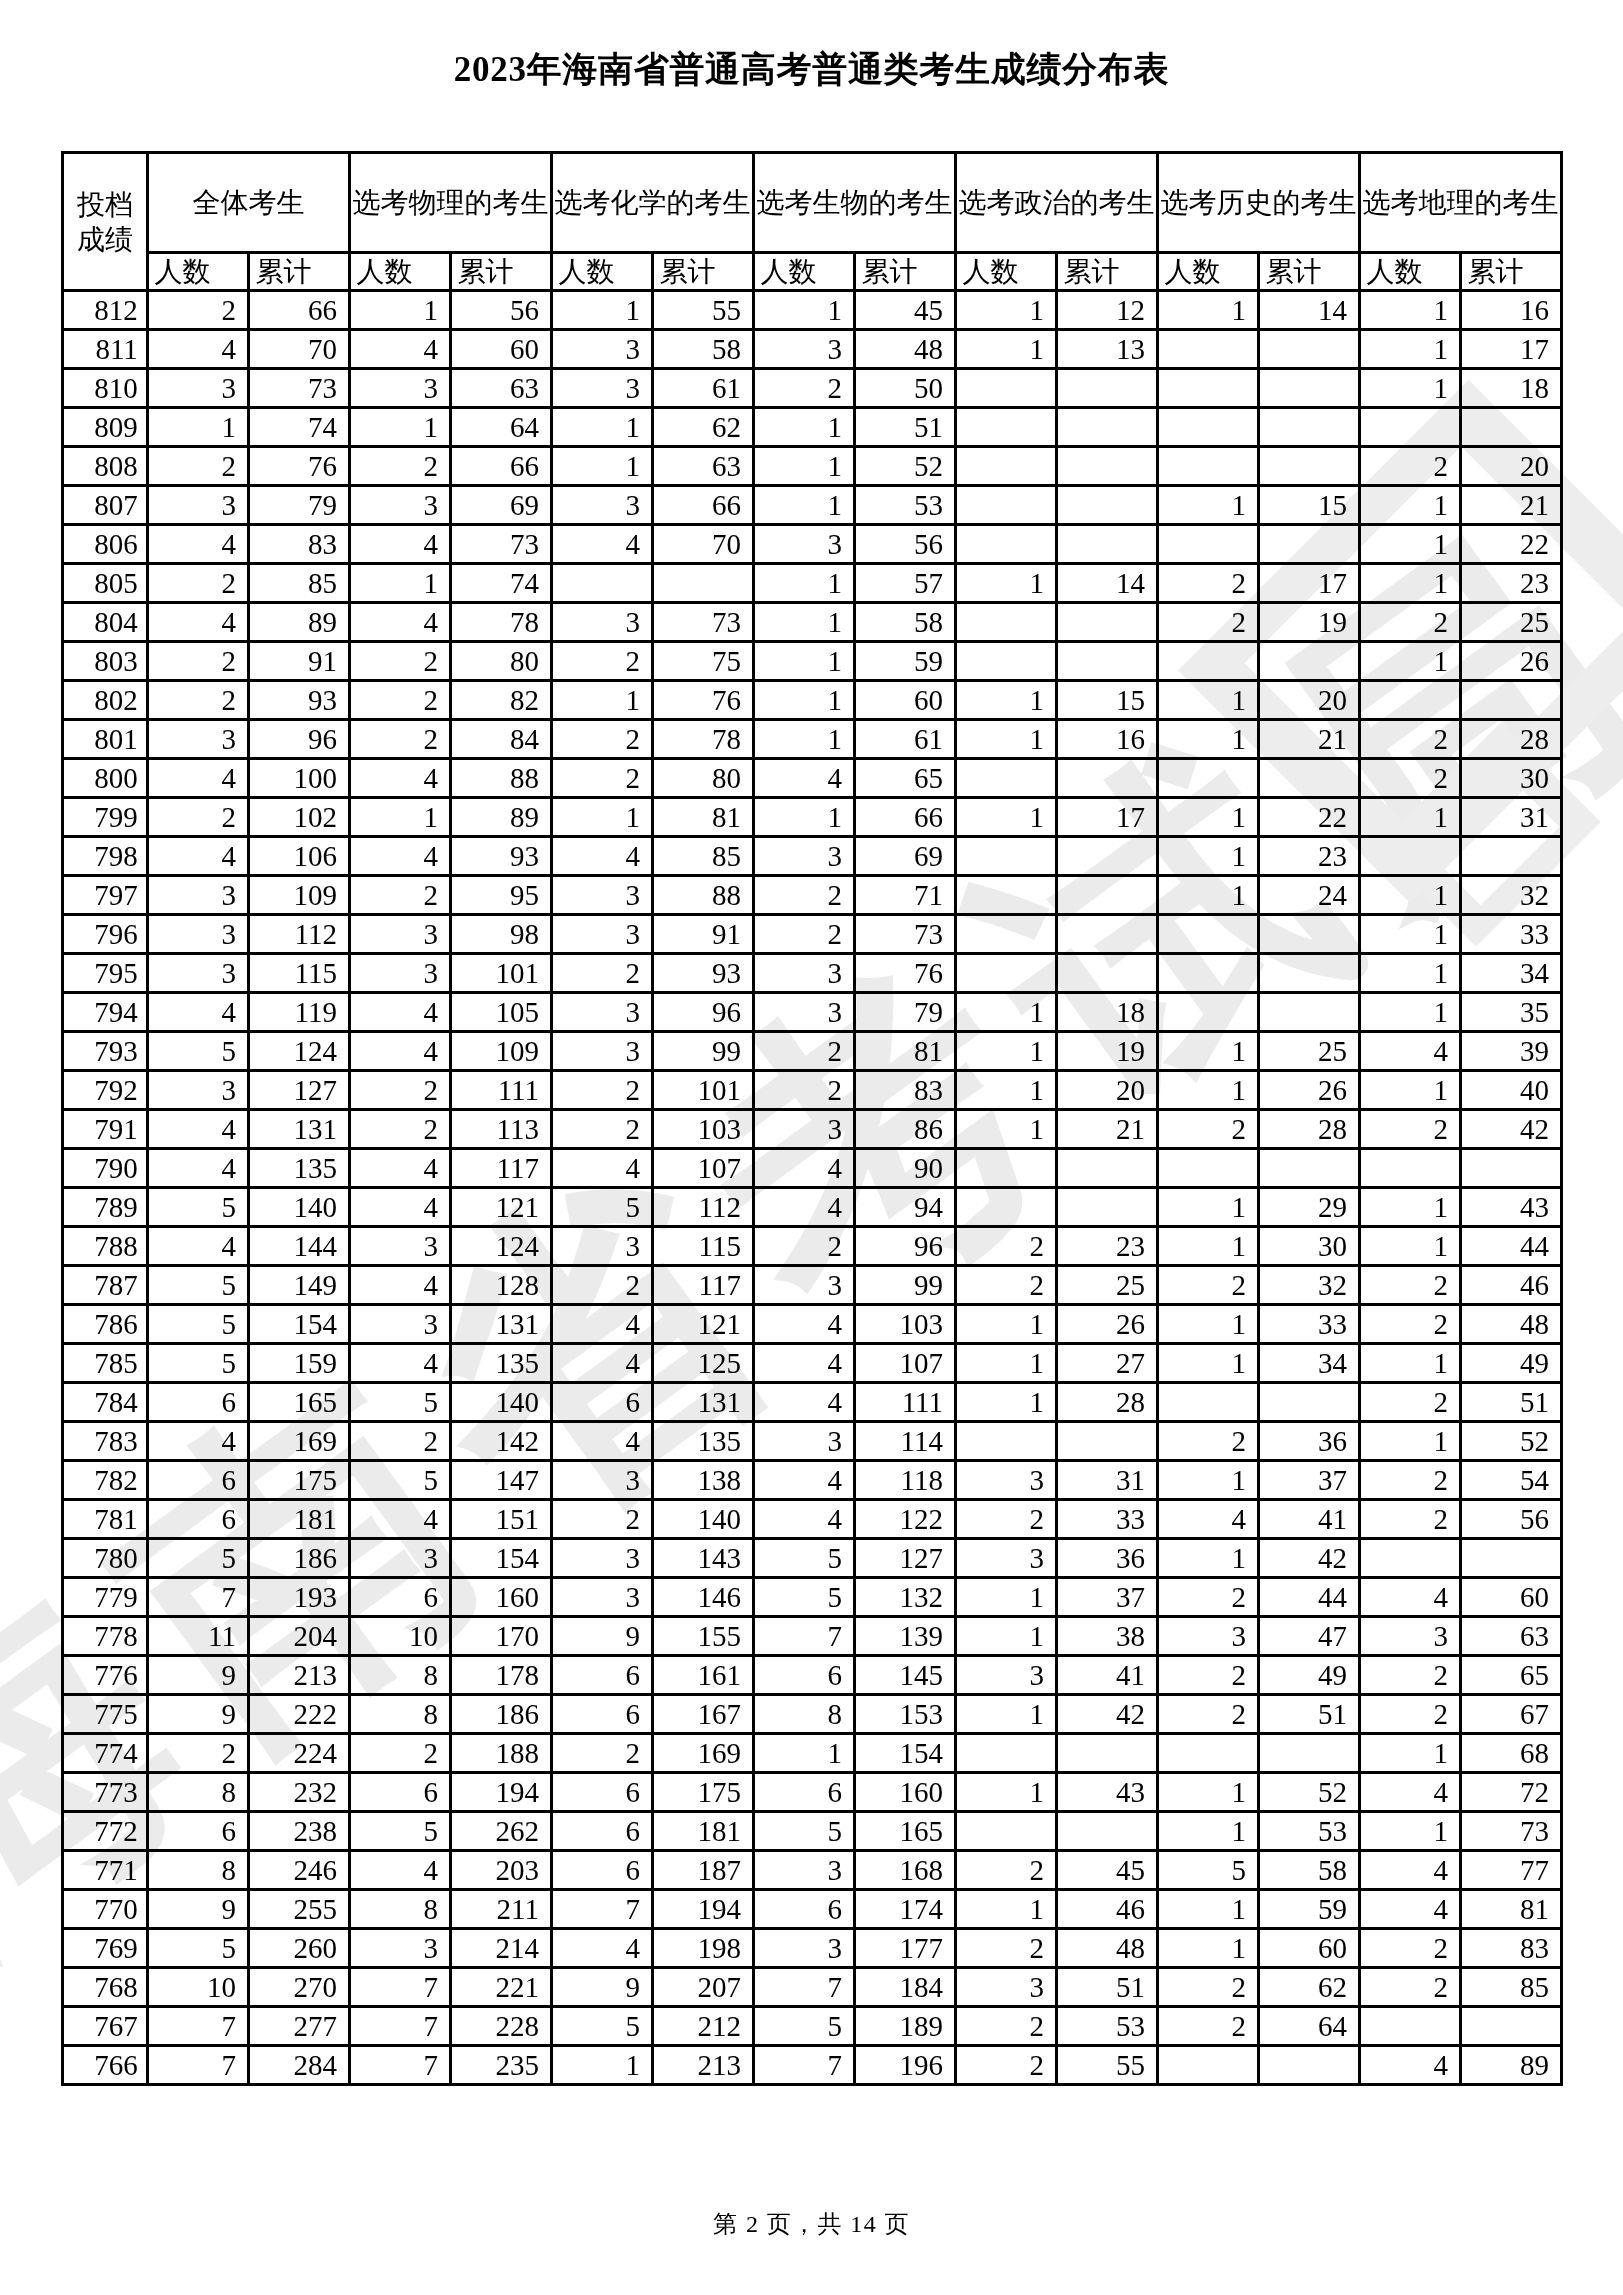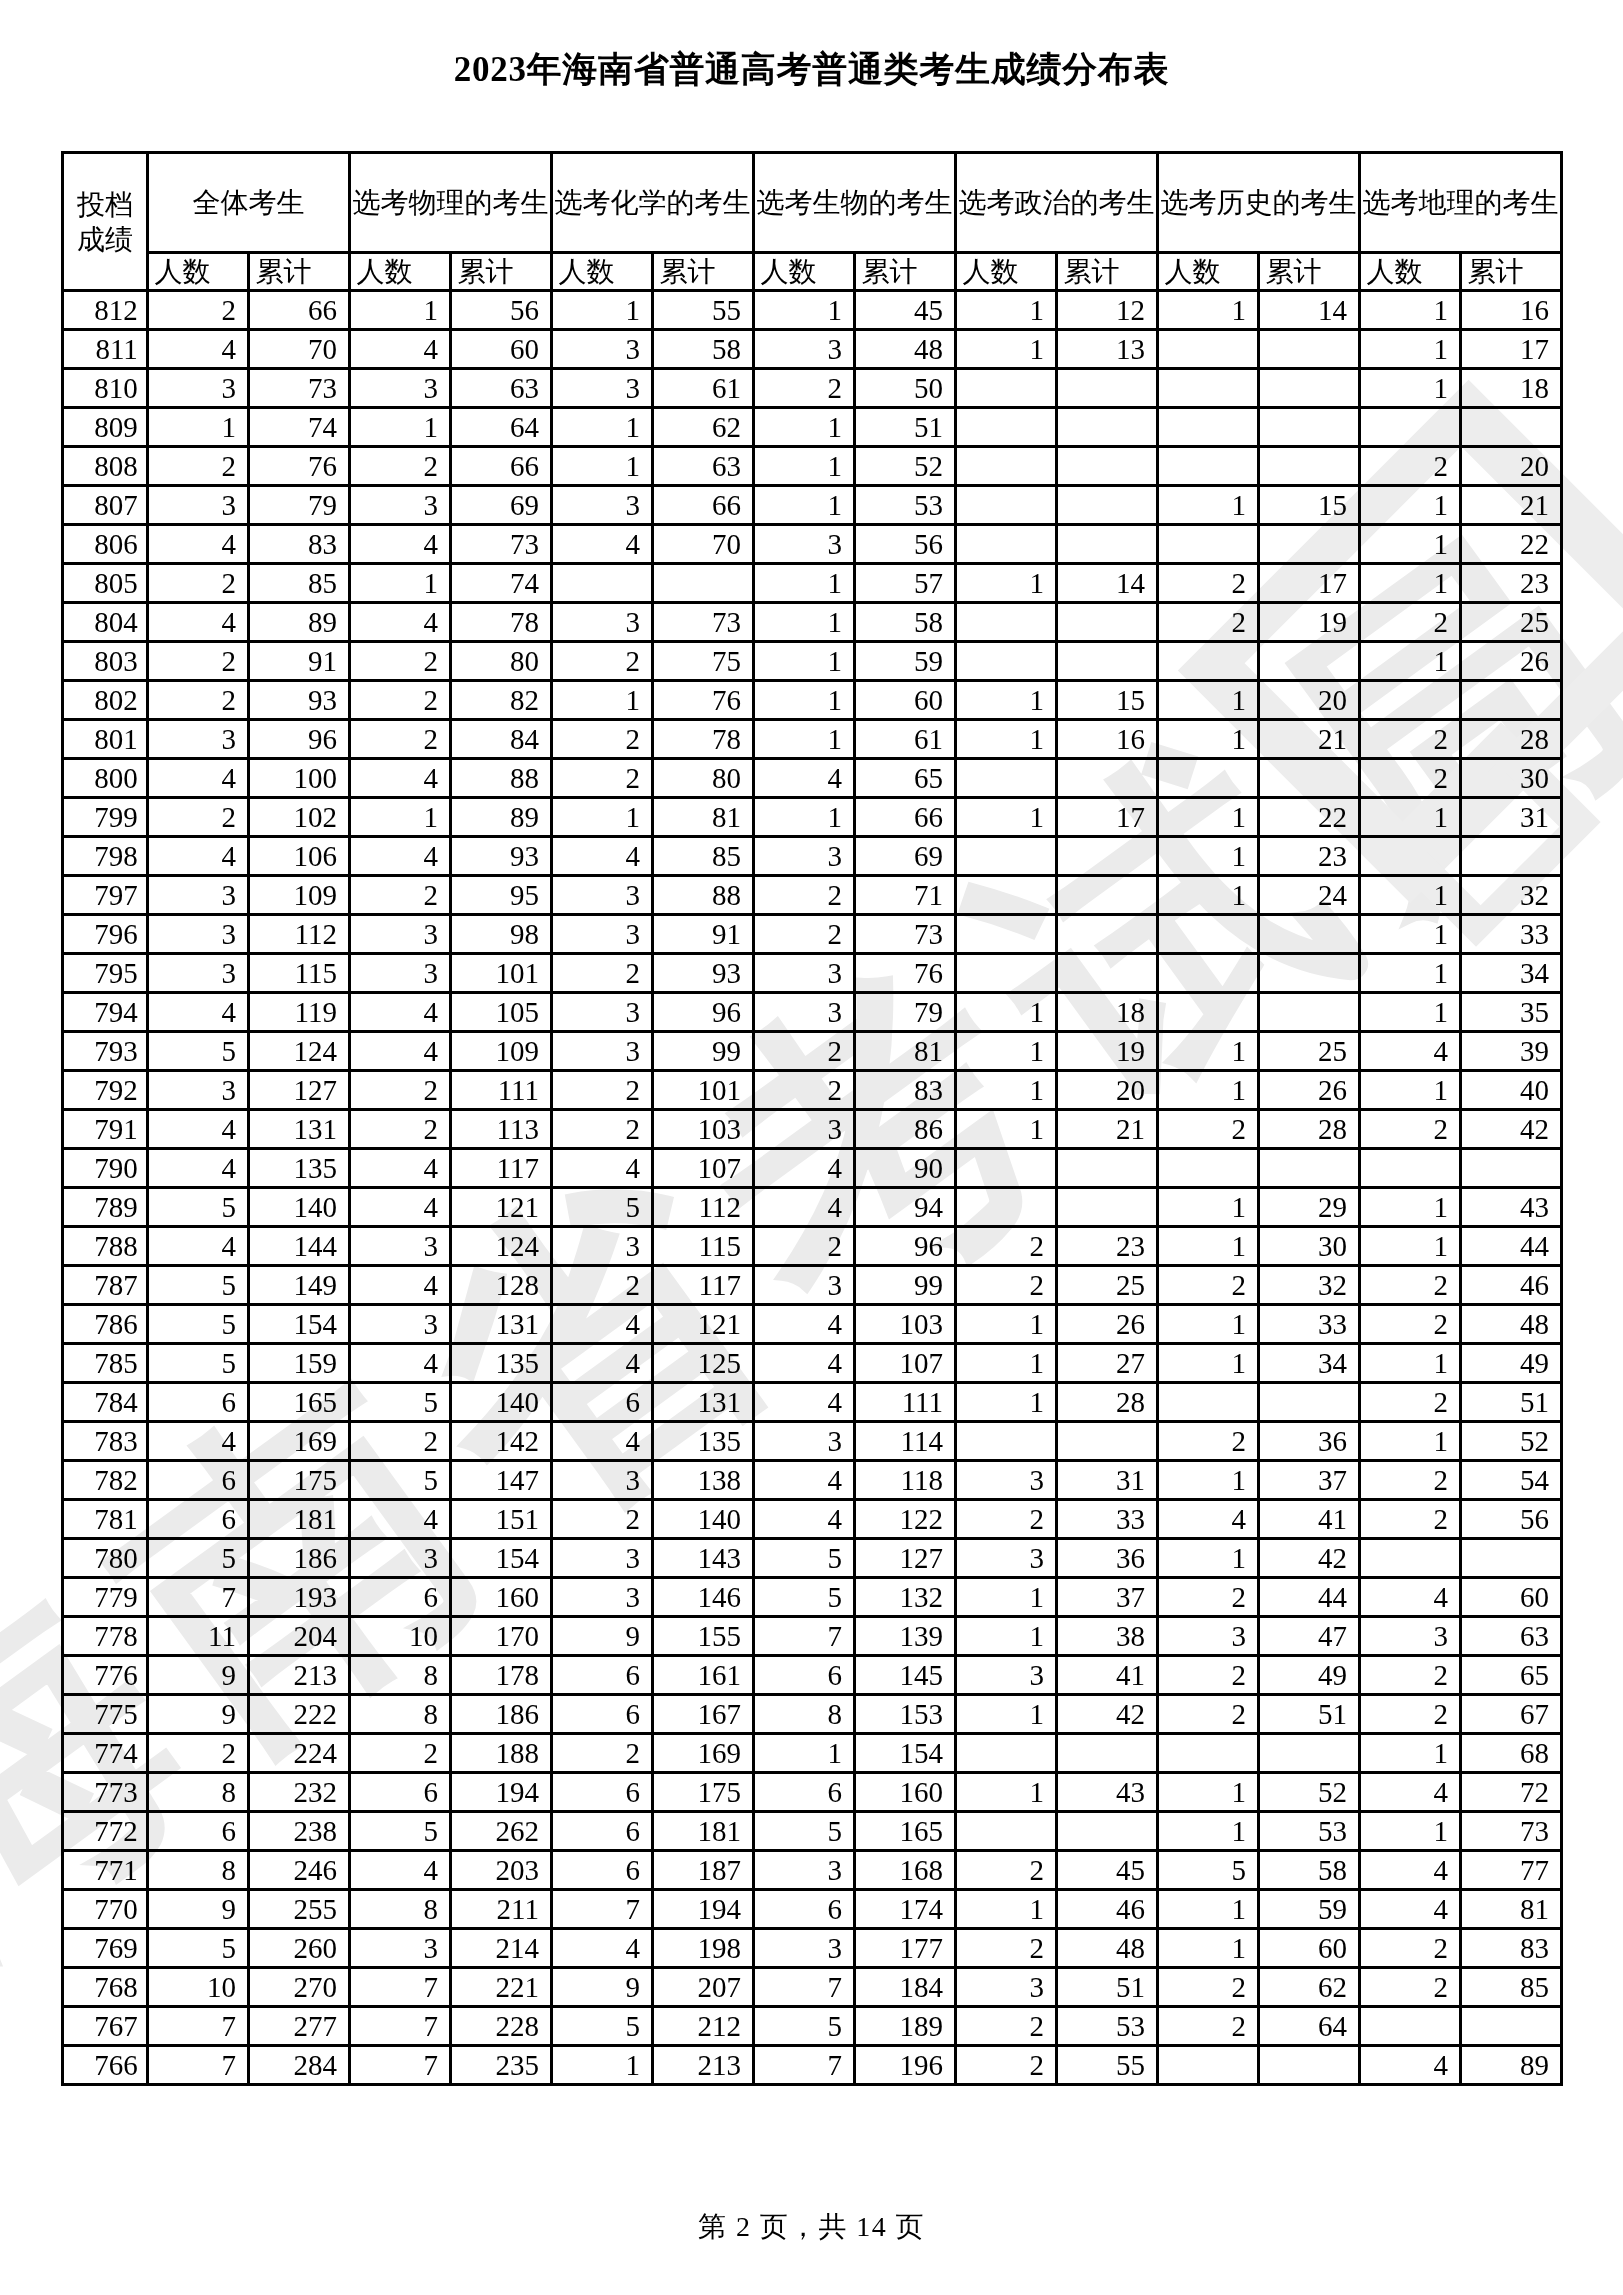--- a/index.html
+++ b/index.html
@@ -43,21 +43,21 @@
   tr.sub-row{height:29px;}
   tbody tr{height:39px;}
   th{font-weight:normal;font-size:28px;text-align:center;line-height:1.25;}
   th.score-head{padding:0 5px;}
   tr.sub-row th{text-align:left;padding-left:5.5px;}
   td.score{font-size:29px;text-align:right;padding-right:8.2px;margin-left:22px;}
   td.num{font-size:29px;text-align:right;padding-right:11px;}
   
   .footer{
     position:absolute;top:2208px;left:0;width:100%;
-    text-align:center;font-size:28px;z-index:2;letter-spacing:1.4px;
+    text-align:center;font-size:24px;z-index:2;letter-spacing:1.4px;
   }
 </style>
 </head>
 <body>
 
 <div id="page">
 
   <div class="watermark">海南省考试局</div>
   <div class="wm-diamond"></div>
   <div class="wm-diamond small"></div>

